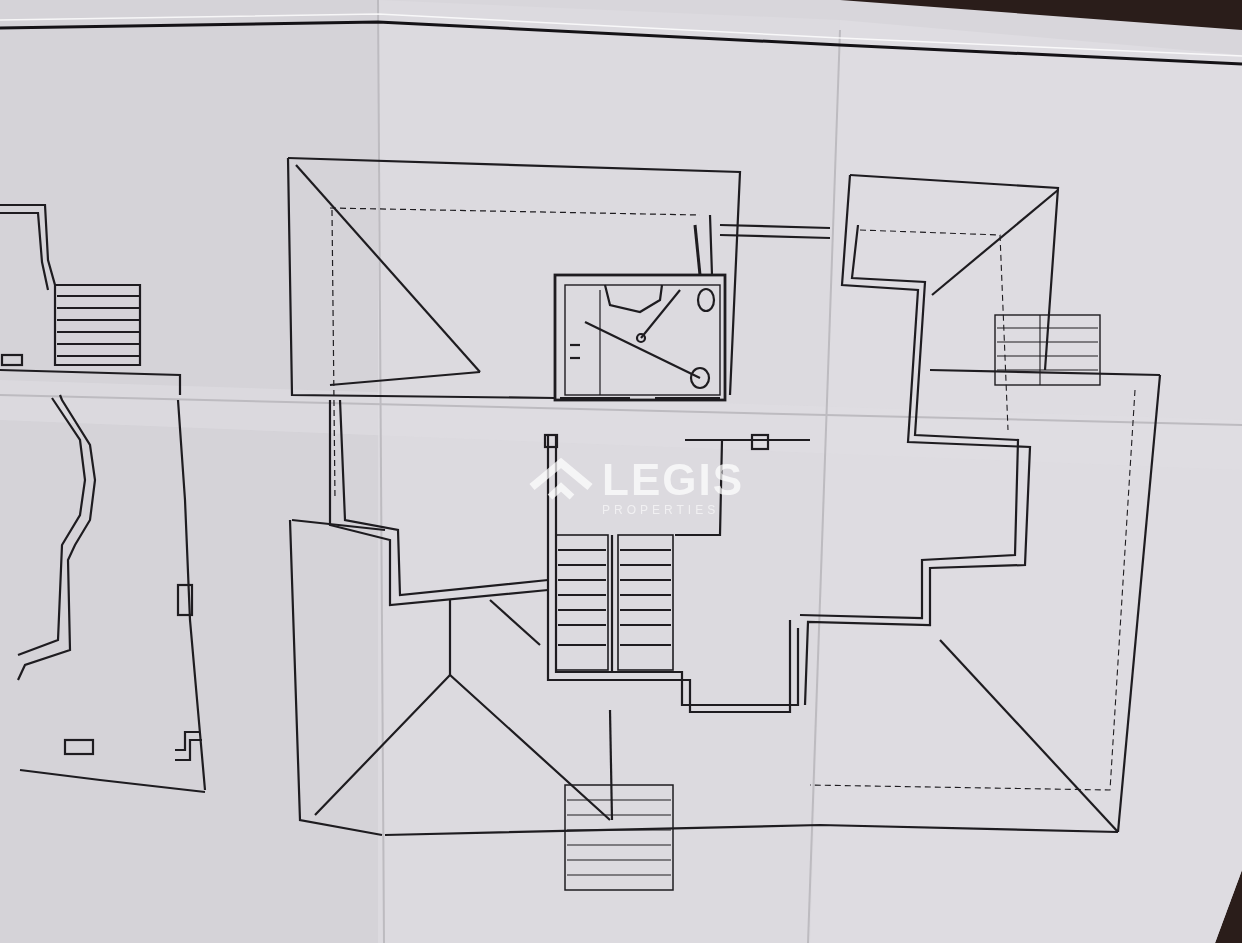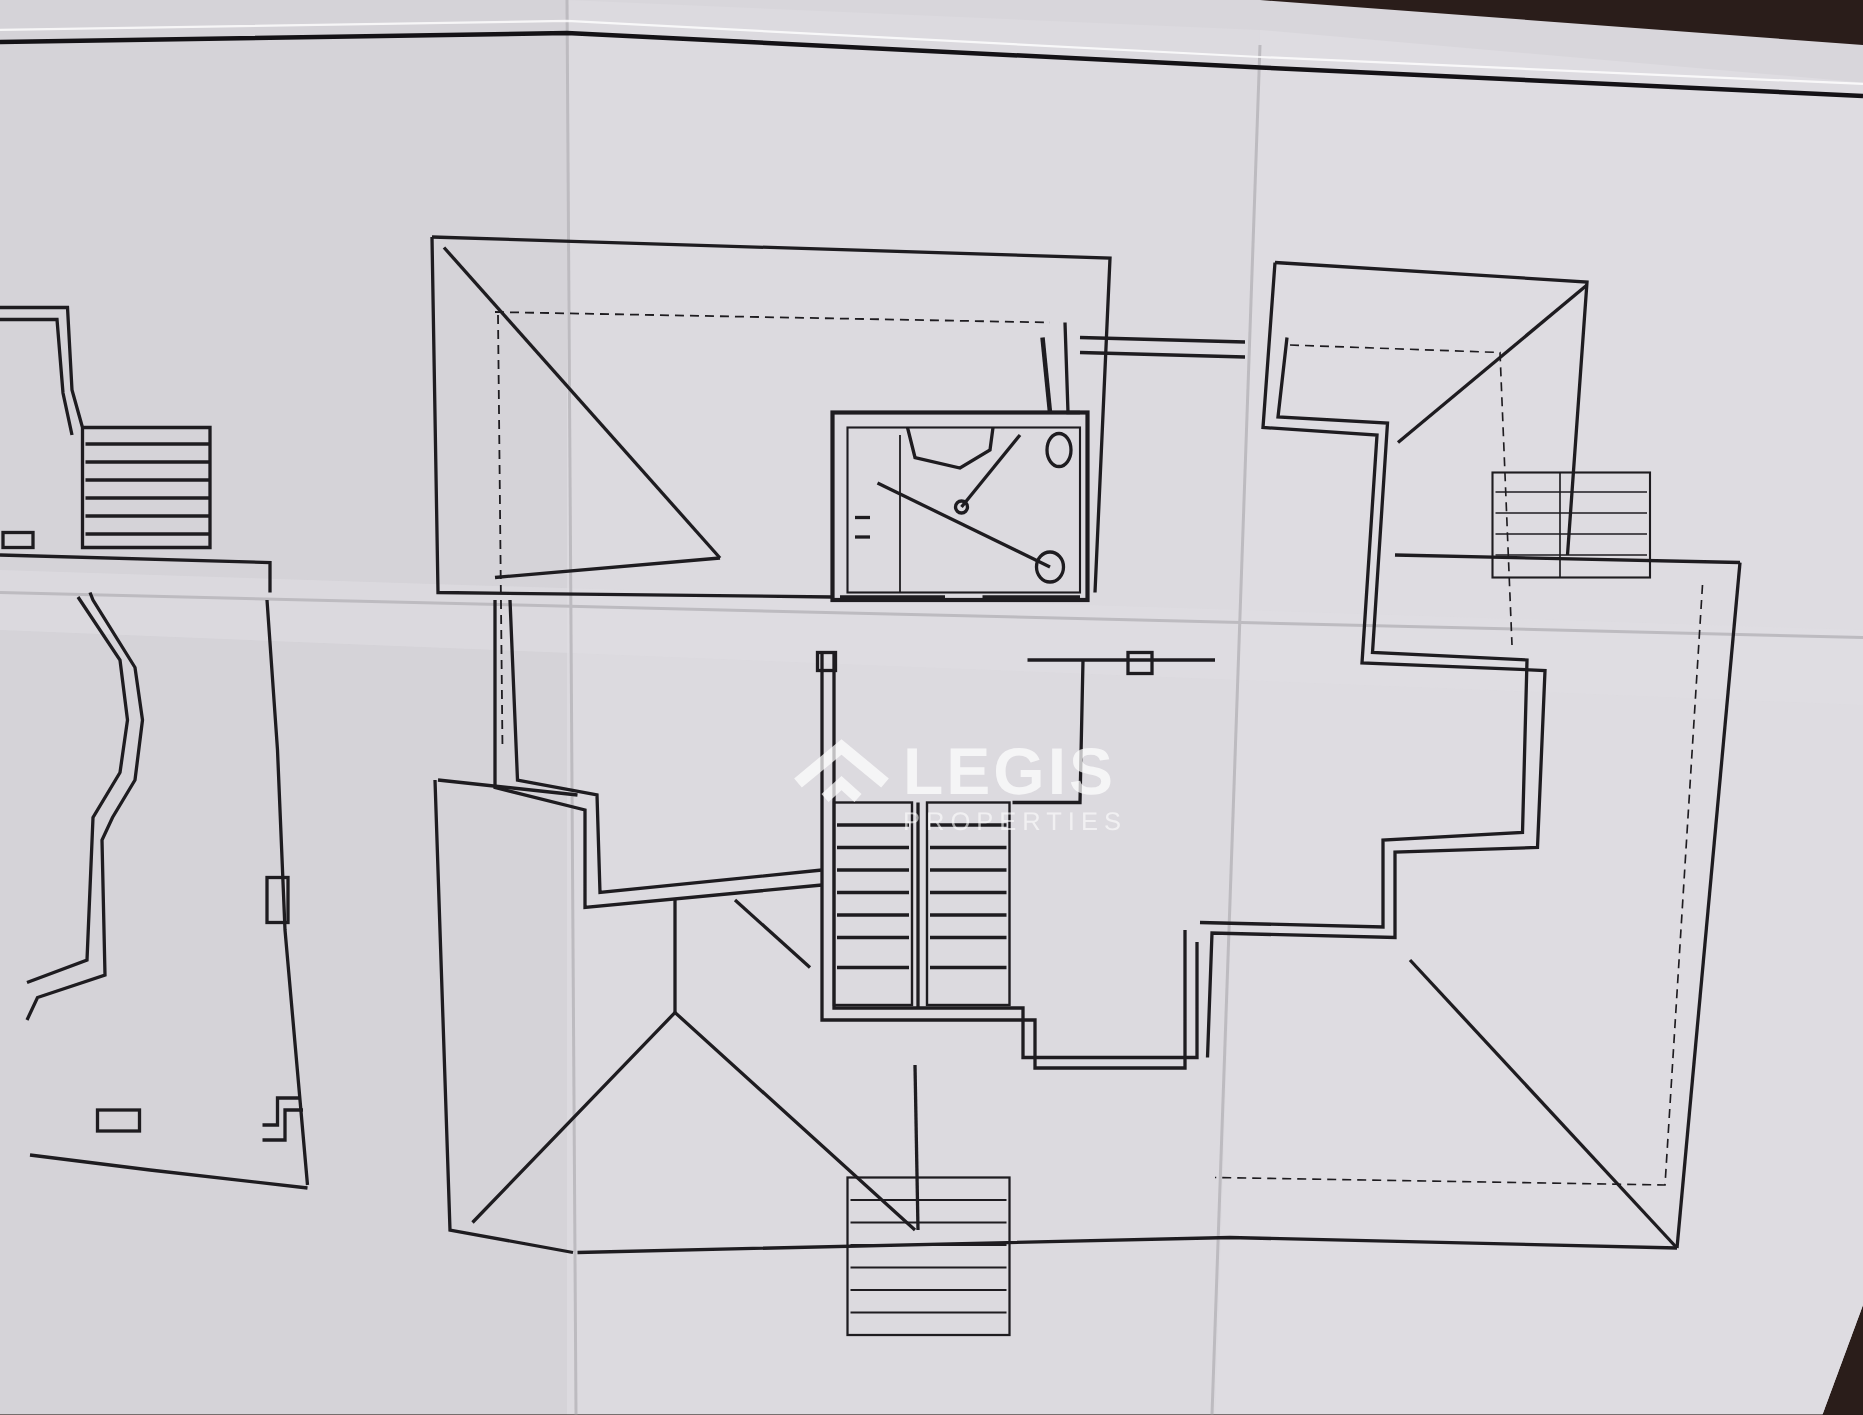--- a/index.html
+++ b/index.html
@@ -1,20 +1,20 @@
 <!DOCTYPE html>
 <html><head>
 <meta charset="utf-8">
 <style>
   html,body{margin:0;padding:0;}
   body{width:1242px;height:943px;overflow:hidden;background:#2a1d1a;position:relative;font-family:"Liberation Sans",sans-serif;}
   #stage{position:absolute;left:0;top:0;width:1242px;height:943px;}
-  .wm{position:absolute;left:528px;top:488px;width:240px;height:80px;pointer-events:none;}
+  .wm{position:absolute;left:528px;top:453px;width:240px;height:80px;pointer-events:none;}
   .wm-title{position:absolute;left:74px;top:2px;font-family:"Liberation Sans",sans-serif;font-weight:bold;font-size:44px;letter-spacing:2px;color:rgba(255,255,255,0.72);}
-  .wm-sub{position:absolute;left:74px;top:50px;font-family:"Liberation Sans",sans-serif;font-size:17px;letter-spacing:4px;color:rgba(255,255,255,0.6);}
+  .wm-sub{position:absolute;left:74px;top:50px;font-family:"Liberation Sans",sans-serif;font-size:12px;letter-spacing:4px;color:rgba(255,255,255,0.6);}
   .wm-logo{position:absolute;left:0;top:4px;width:66px;height:50px;}
 </style>
 </head>
 <body>
 
 <svg id="stage" viewBox="0 0 1242 943" xmlns="http://www.w3.org/2000/svg">
 
   <rect x="0" y="0" width="1242" height="943" fill="#2a1d1a"></rect>
 
   <polygon points="0,0 840,0 1242,30 1242,870 1215,943 0,943" fill="#d8d6db"></polygon>

